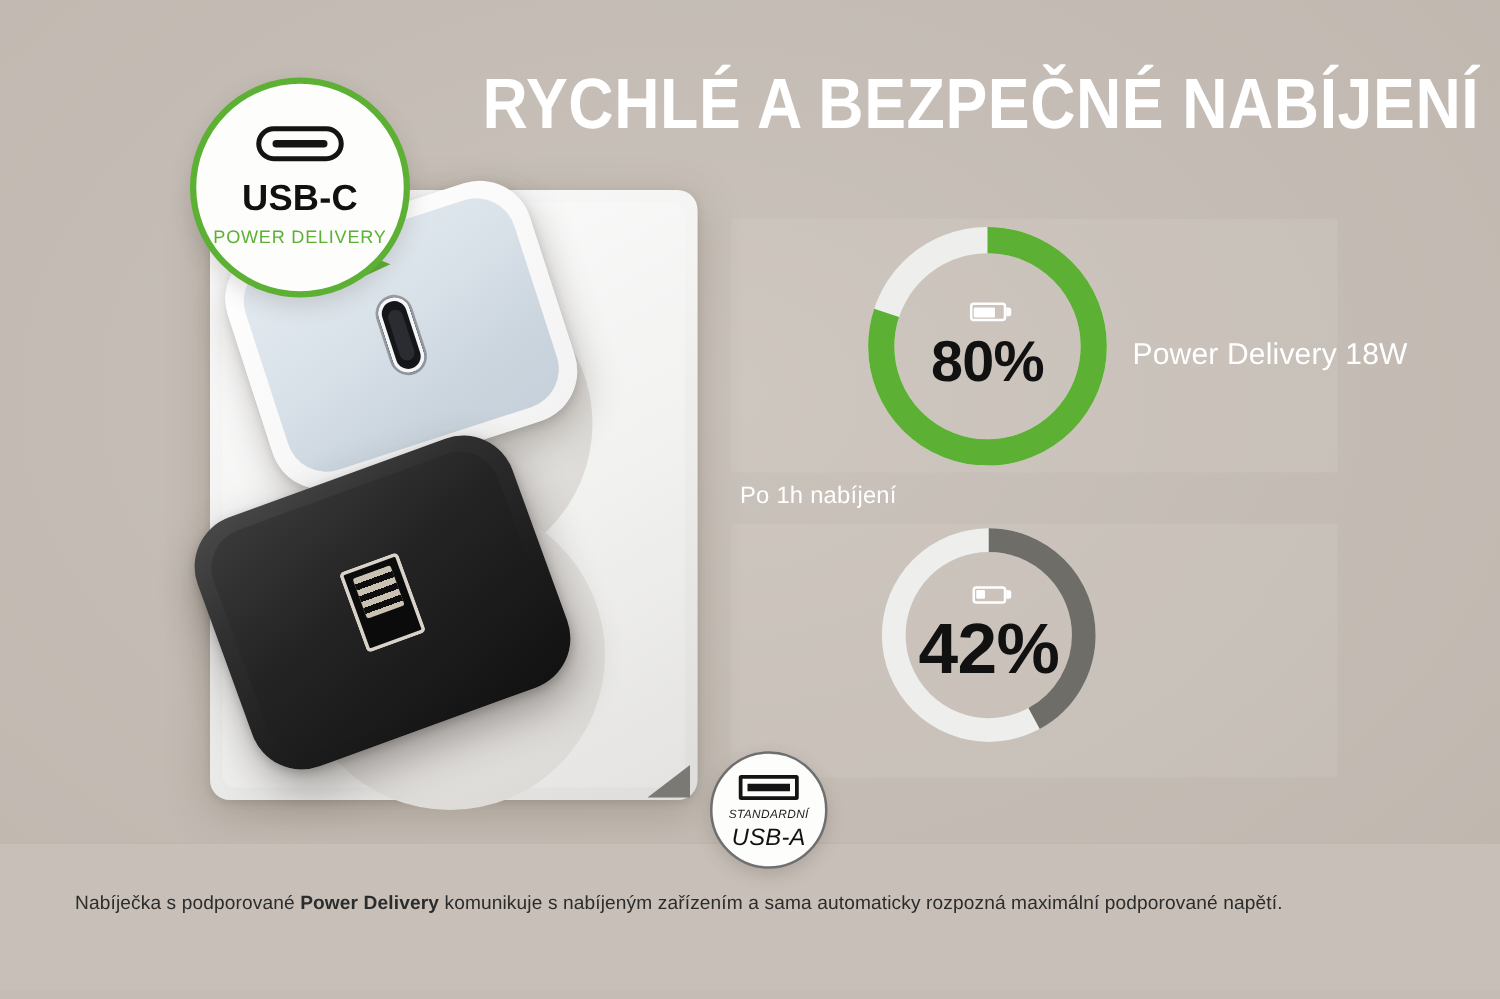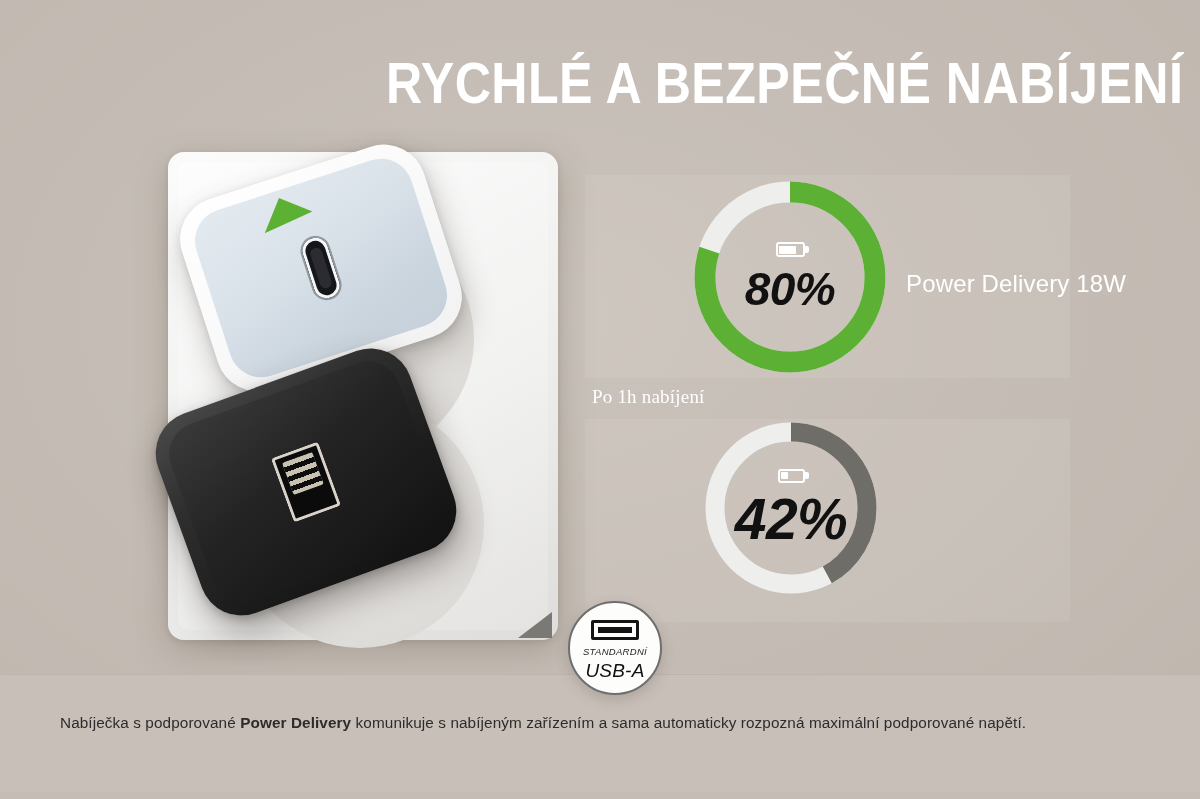--- a/index.html
+++ b/index.html
@@ -320,39 +320,37 @@
   .panel.top { left: 585px; top: 175px; width: 485px; height: 203px; }
   .panel.bottom { left: 585px; top: 419px; width: 485px; height: 203px; }
 
   .mid-label {
     position: absolute;
     left: 592px;
     top: 386px;
     font-size: 19px;
     color: #ffffff;
     letter-spacing: .2px;
-    font-family: Liberation Serif, serif;
   }
 
   
   .donut-wrap { position: absolute; }
   .donut-wrap.one { left: 691px; top: 178px; }
   .donut-wrap.two { left: 702px; top: 419px; }
 
   .donut { position: relative; }
   .donut svg { display: block; }
 
   .donut .center {
     position: absolute;
     inset: 0;
     display: flex;
     flex-direction: column;
     align-items: center;
     justify-content: center;
-    font-style: italic;
   }
   .batt {
     position: relative;
     width: 29px;
     height: 15px;
     border: 2.5px solid #ffffff;
     border-radius: 3px;
     margin-bottom: 9px;
   }
   .batt::after {
@@ -423,20 +421,25 @@
     <div class="badge-a-tail"></div>
     <div class="badge-a">
       <div class="usba-glyph"></div>
       <div class="badge-sub">STANDARDNÍ</div>
       <div class="badge-title">USB-A</div>
     </div>
 
   </div>
 
   <div class="badge-c-tail"></div>
+  <div class="badge-c">
+    <div class="usbc-glyph"></div>
+    <div class="badge-title">USB-C</div>
+    <div class="badge-sub">POWER DELIVERY</div>
+  </div>
 
   <div class="panel top"></div>
   <div class="panel bottom"></div>
 
   <div class="mid-label">Po 1h nabíjení</div>
 
   <div class="donut-wrap one">
     <div class="donut">
       <svg width="198" height="198" viewBox="0 0 198 198">
         <circle cx="99" cy="99" r="85" fill="none" stroke="#eeeeec" stroke-width="21"></circle>

